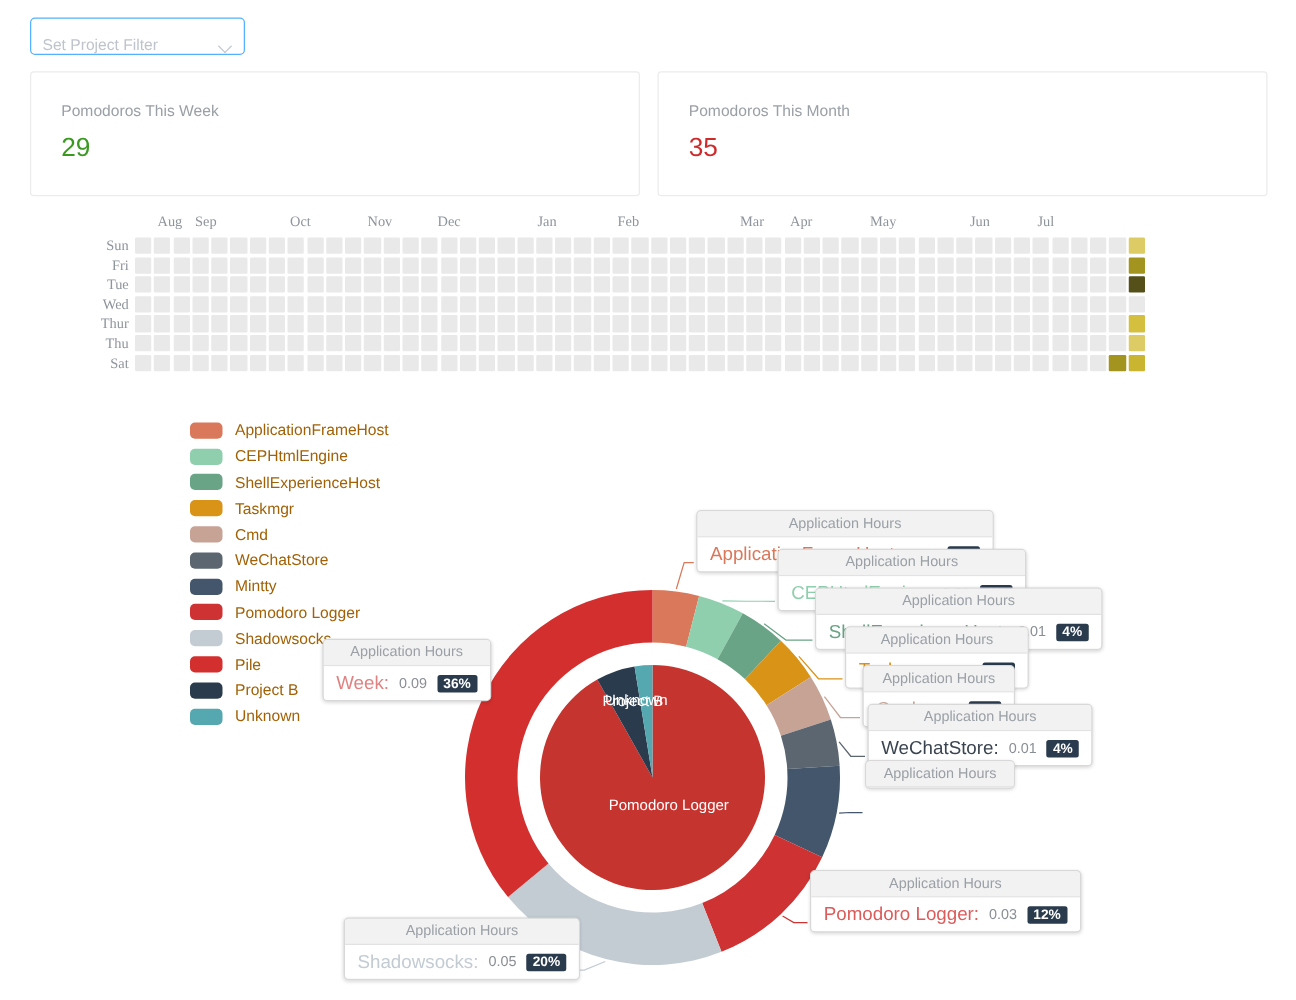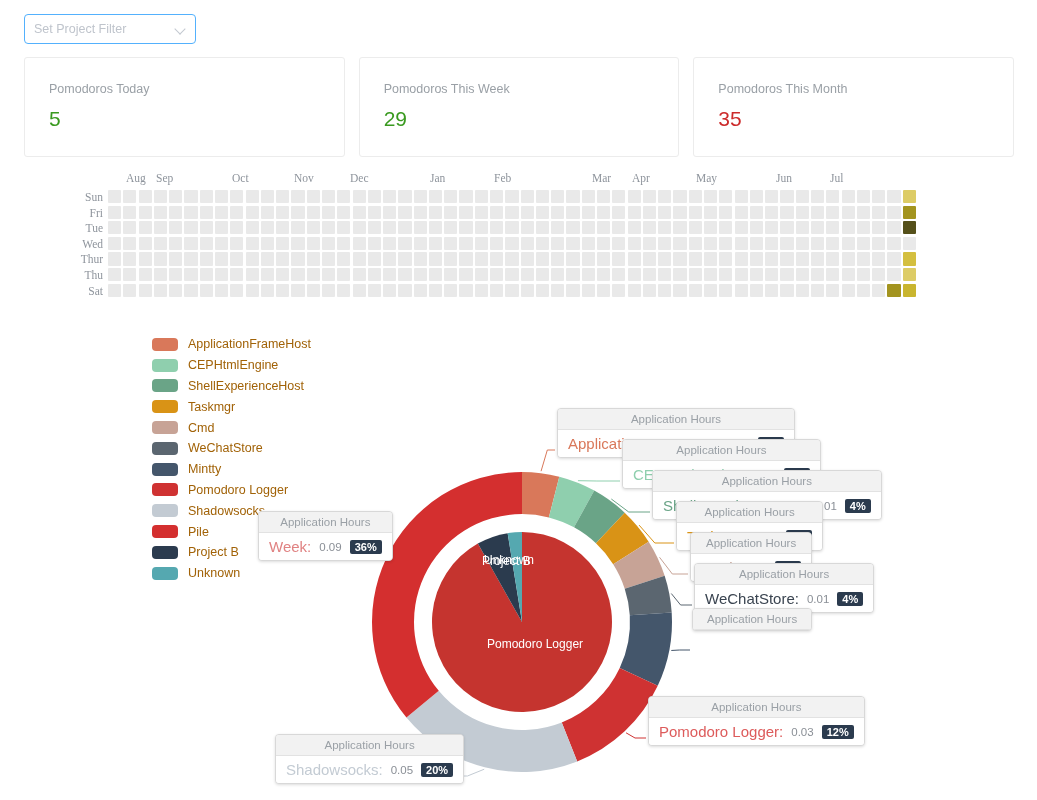--- a/index.html
+++ b/index.html
@@ -10,21 +10,21 @@
     font-family: "Liberation Sans", sans-serif;
     overflow: hidden;
   }
   #root { position: relative; width: 1037px; height: 800px; }
 
   
   .filter-row { position: absolute; left: 24px; top: 14px; }
   .filter-select {
     width: 172px; height: 30px;
     border: 1px solid #53b1fd; border-radius: 4px;
-    background: #fff; display: flex; align-items: center;
+    background: #fff; display: flex; align-items: flex-end;
     padding: 0 9px; cursor: pointer;
   }
   .filter-select .ph { flex: 1; color: #bfc4cc; font-size: 12.5px; }
   .chev { width: 11px; height: 11px; position: relative; }
   .chev:before {
     content: ""; position: absolute; left: 1px; top: 1px;
     width: 7px; height: 7px;
     border-right: 1.4px solid #c3c8d0; border-bottom: 1.4px solid #c3c8d0;
     transform: rotate(45deg);
   }
@@ -105,24 +105,20 @@
 <div id="root">
 
 <div class="filter-row">
   <div class="filter-select">
     <span class="ph">Set Project Filter</span>
     <span class="chev"></span>
   </div>
 </div>
 
 <div class="cards" id="cards">
-      <div class="card">
-        <div class="card-title">Pomodoros Today</div>
-        <div class="card-value" style="color:#3a9a20">5</div>
-      </div>
       <div class="card">
         <div class="card-title">Pomodoros This Week</div>
         <div class="card-value" style="color:#3a9a20">29</div>
       </div>
       <div class="card">
         <div class="card-title">Pomodoros This Month</div>
         <div class="card-value" style="color:#cc2b2b">35</div>
       </div>
     </div>
 

